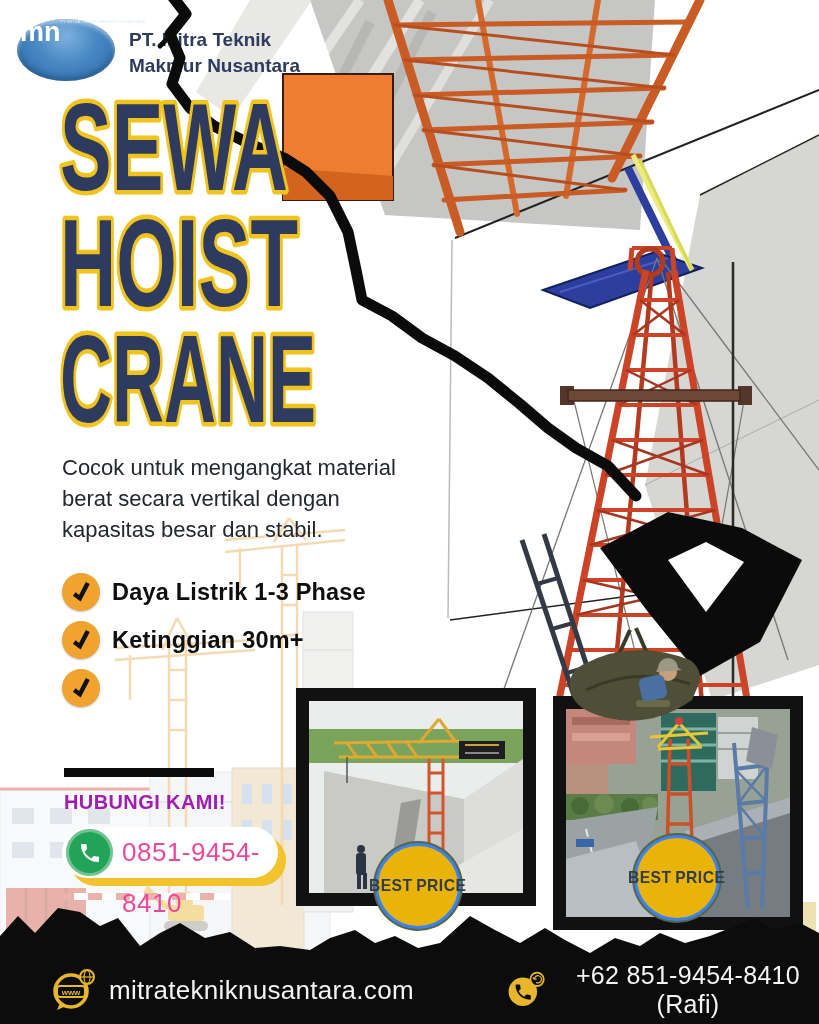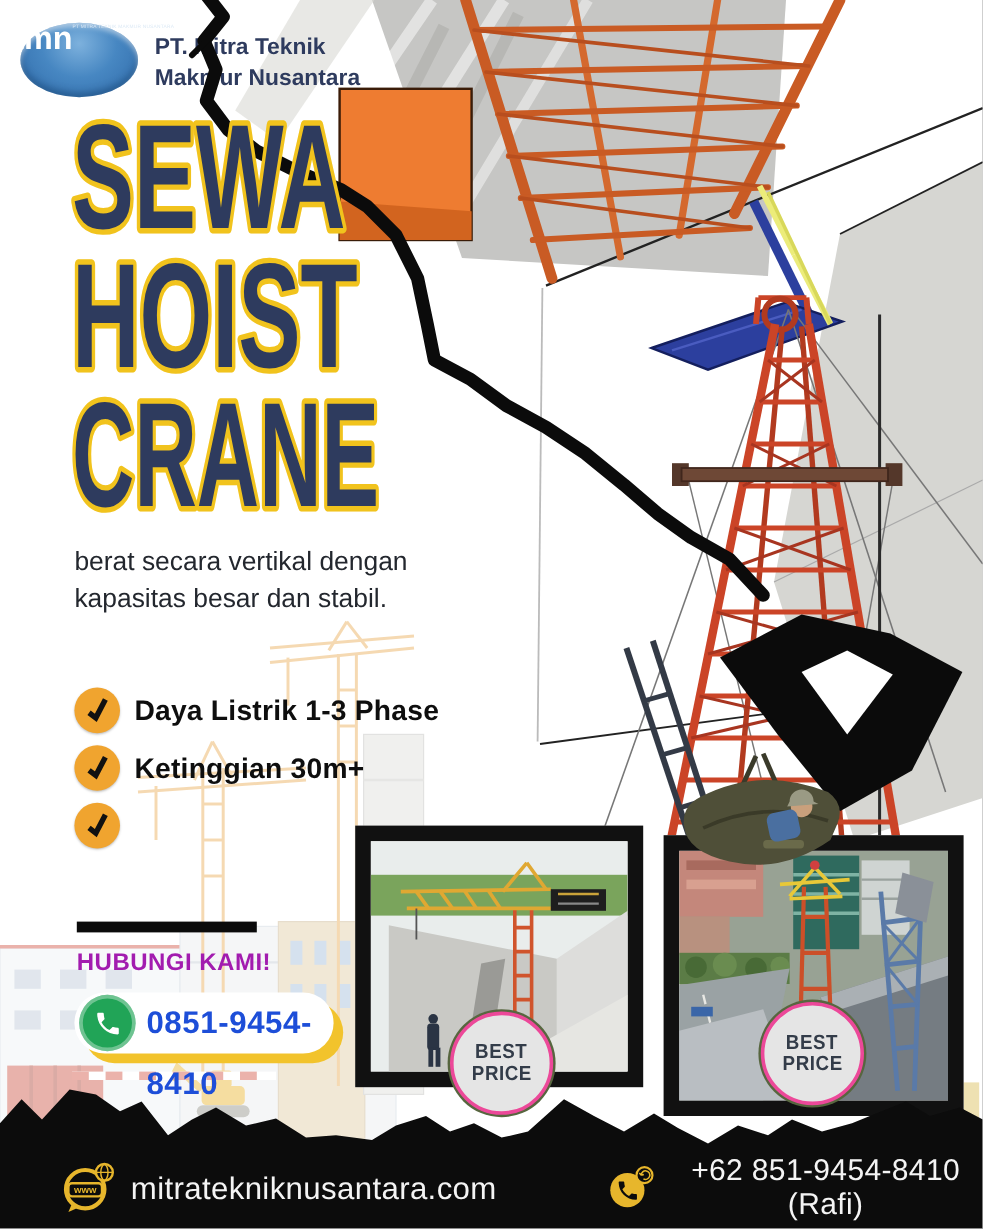--- a/index.html
+++ b/index.html
@@ -37,31 +37,31 @@
   .cta-bar{position:absolute;left:64px;top:768px;width:150px;height:9px;background:#0b0b0b;z-index:4;}
   .cta-heading{position:absolute;left:64px;top:791px;z-index:4;font-size:20px;font-weight:bold;
     letter-spacing:.4px;color:#a21caf;}
 
   .phone-pill{position:absolute;left:62px;top:827px;width:216px;height:51px;background:#ffffff;
     border-radius:27px;z-index:4;box-shadow:8px 8px 0 0 #f2c32c;pointer-events:auto;}
   .wa-circle{position:absolute;left:4px;top:2px;width:47px;height:47px;border-radius:50%;
     background:#21a457;display:flex;align-items:center;justify-content:center;
     box-shadow:inset 0 0 0 3px rgba(255,255,255,.35);}
   .phone-number{position:absolute;left:60px;top:0;height:51px;line-height:51px;
-    font-size:26px;font-weight:bold;color:#1d4ed8;letter-spacing:.5px;}
+    font-size:26px;font-weight:normal;color:#ec4899;letter-spacing:.5px;}
 
   
   .photo{position:absolute;border:13px solid #111;background:#fff;z-index:4;}
   .photo1{left:296px;top:688px;width:214px;height:192px;}
   .photo2{left:553px;top:696px;width:224px;height:208px;}
 
   
-  .badge{position:absolute;width:80px;height:80px;border-radius:50%;background:#e5e5e5;
-    border:3px solid #ec4899;box-shadow:0 0 0 2px #57663f;z-index:6;
-    display:flex;flex-direction:column;align-items:center;justify-content:center;}
+  .badge{position:absolute;width:80px;height:80px;border-radius:50%;background:#eab308;
+    border:3px solid #3b82f6;box-shadow:0 0 0 2px #57663f;z-index:6;
+    display:flex;flex-direction:row;align-items:center;justify-content:center;}
   .badge span{font-size:17px;line-height:18px;font-weight:bold;color:#333c49;
     letter-spacing:.5px;transform:scaleX(.92);}
   .badge1{left:375px;top:843px;}
   .badge2{left:634px;top:835px;}
 
   
   .tear-svg{position:absolute;left:0;top:888px;z-index:5;}
   .footer-left{position:absolute;left:50px;top:966px;height:48px;display:flex;align-items:center;
     gap:13px;z-index:6;pointer-events:auto;}
   .footer-right{position:absolute;left:505px;top:966px;height:48px;display:flex;align-items:center;
@@ -269,20 +269,21 @@
     <polygon points="668,560 706,542 744,562 706,612" fill="#ffffff"></polygon>
   </svg>
 
   <svg class="title-svg" width="290" height="360" viewBox="0 0 290 360">
     <text x="8" y="106" font-size="124" textLength="228" lengthAdjust="spacingAndGlyphs">SEWA</text>
     <text x="8" y="222" font-size="124" textLength="238" lengthAdjust="spacingAndGlyphs">HOIST</text>
     <text x="8" y="338" font-size="124" textLength="256" lengthAdjust="spacingAndGlyphs">CRANE</text>
   </svg>
 
   <div class="desc">
+    <div>Cocok untuk mengangkat material</div>
     <div>berat secara vertikal dengan</div>
     <div>kapasitas besar dan stabil.</div>
   </div>
 
   <ul class="features">
     <li>
       <span class="check-circle">
         <svg width="22" height="22" viewBox="0 0 22 22">
             <path d="M4 12 L9 17 L19 3" fill="none" stroke="#111" stroke-width="4.5" transform="rotate(-8 11 11)"></path>
           </svg>

